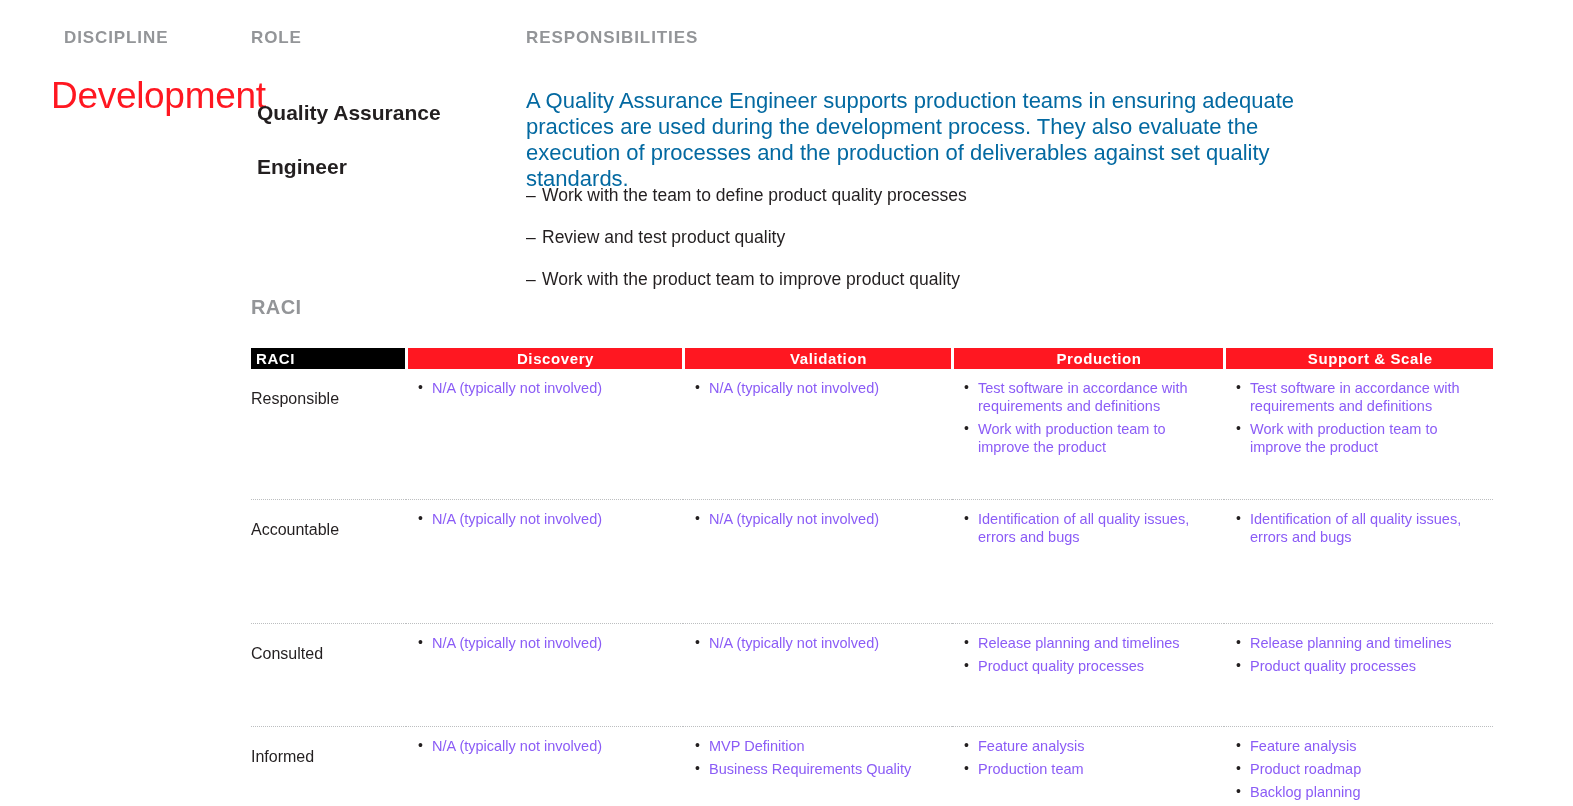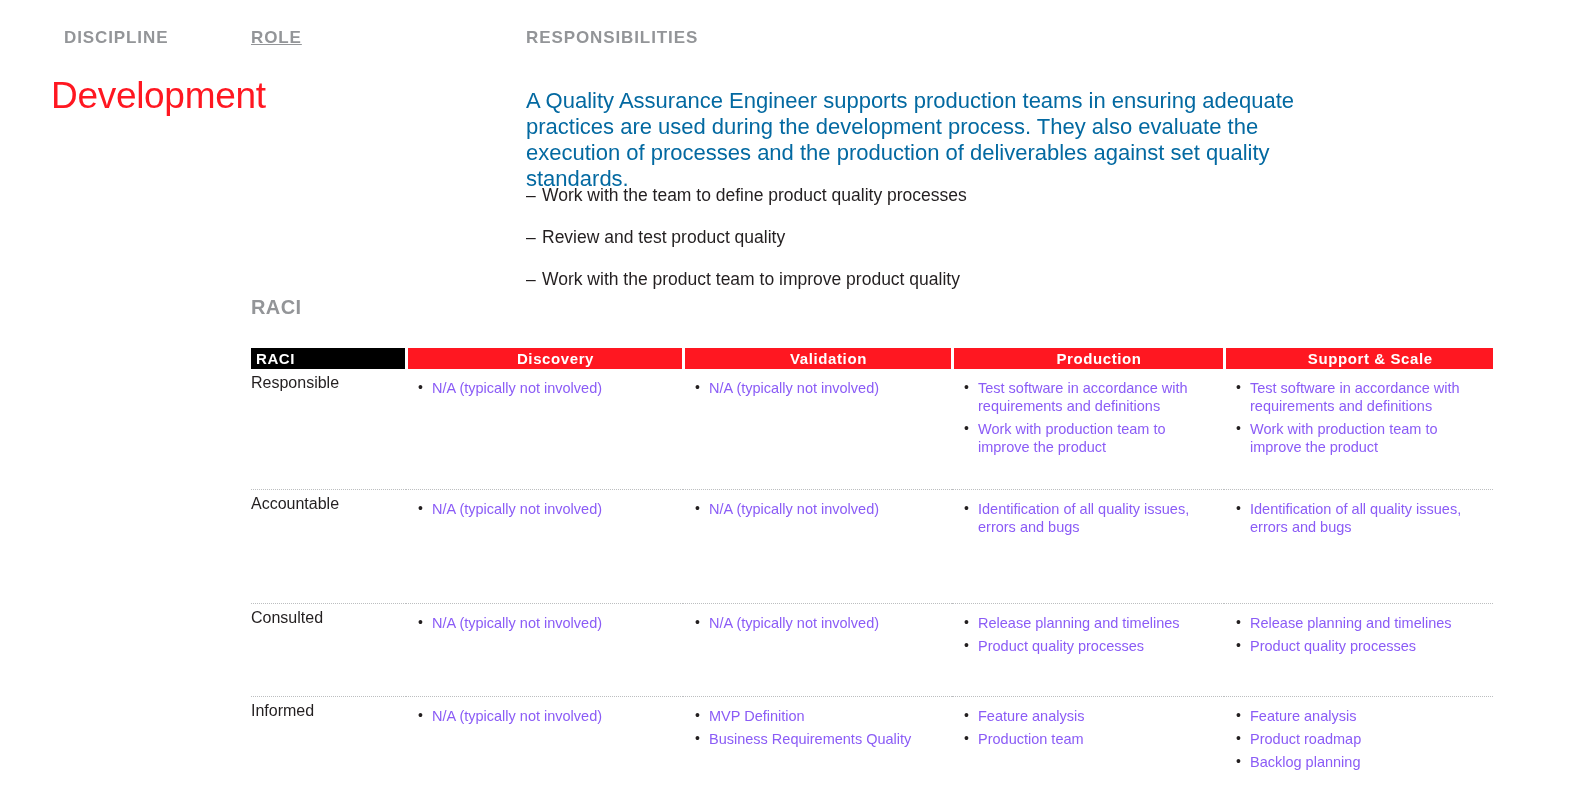--- a/index.html
+++ b/index.html
@@ -24,21 +24,21 @@
 
   
   .col-head {
     position: absolute;
     font-size: 17px;
     font-weight: bold;
     letter-spacing: 0.9px;
     color: #939598;
   }
   #head-discipline { left: 64px;  top: 28px; }
-  #head-role       { left: 251px; top: 28px; text-decoration: underline; }
+  #head-role       { left: 251px; top: 28px; }
   #head-resp       { left: 526px; top: 28px; }
 
   
   .discipline-name {
     position: absolute;
     left: 51px;
     top: 74px;
     width: 180px;
     font-size: 37px;
     line-height: 44px;
@@ -145,21 +145,21 @@
   }
   .raci-table tbody tr {
     border-bottom: 1px dotted #bcbec0;
   }
   .raci-table tbody tr:last-child { border-bottom: none; }
 
   td.rowlabel {
     font-size: 16px;
     line-height: 20px;
     color: #231f20;
-    padding-top: 4px;
+    padding-top: 20px;
   }
   .r-ind-0 { padding-left: 0px; }
   .r-ind-1 { padding-left: 0px; }
   .r-ind-2 { padding-left: 22px; }
   .r-ind-3 { padding-left: 22px; }
 
   td.cell {
     padding-left: 12px;
     padding-right: 14px;
   }
@@ -188,20 +188,21 @@
 <body>
 
 <div class="page">
 
   <div class="col-head" id="head-discipline">DISCIPLINE</div>
   <div class="col-head" id="head-role">ROLE</div>
   <div class="col-head" id="head-resp">RESPONSIBILITIES</div>
 
   <div class="discipline-name">Development</div>
 
+  <div class="role-name">Quality Assurance Engineer</div>
 
   <div class="resp-body">A Quality Assurance Engineer supports production teams in ensuring adequate practices are used during the development process. They also evaluate the execution of processes and the production of deliverables against set quality standards.</div>
 
   <div class="resp-list">
     <div class="resp-item">
       <span class="dash">–</span>
       <span>Work with the team to define product quality processes</span>
     </div>
     <div class="resp-item">
       <span class="dash">–</span>

